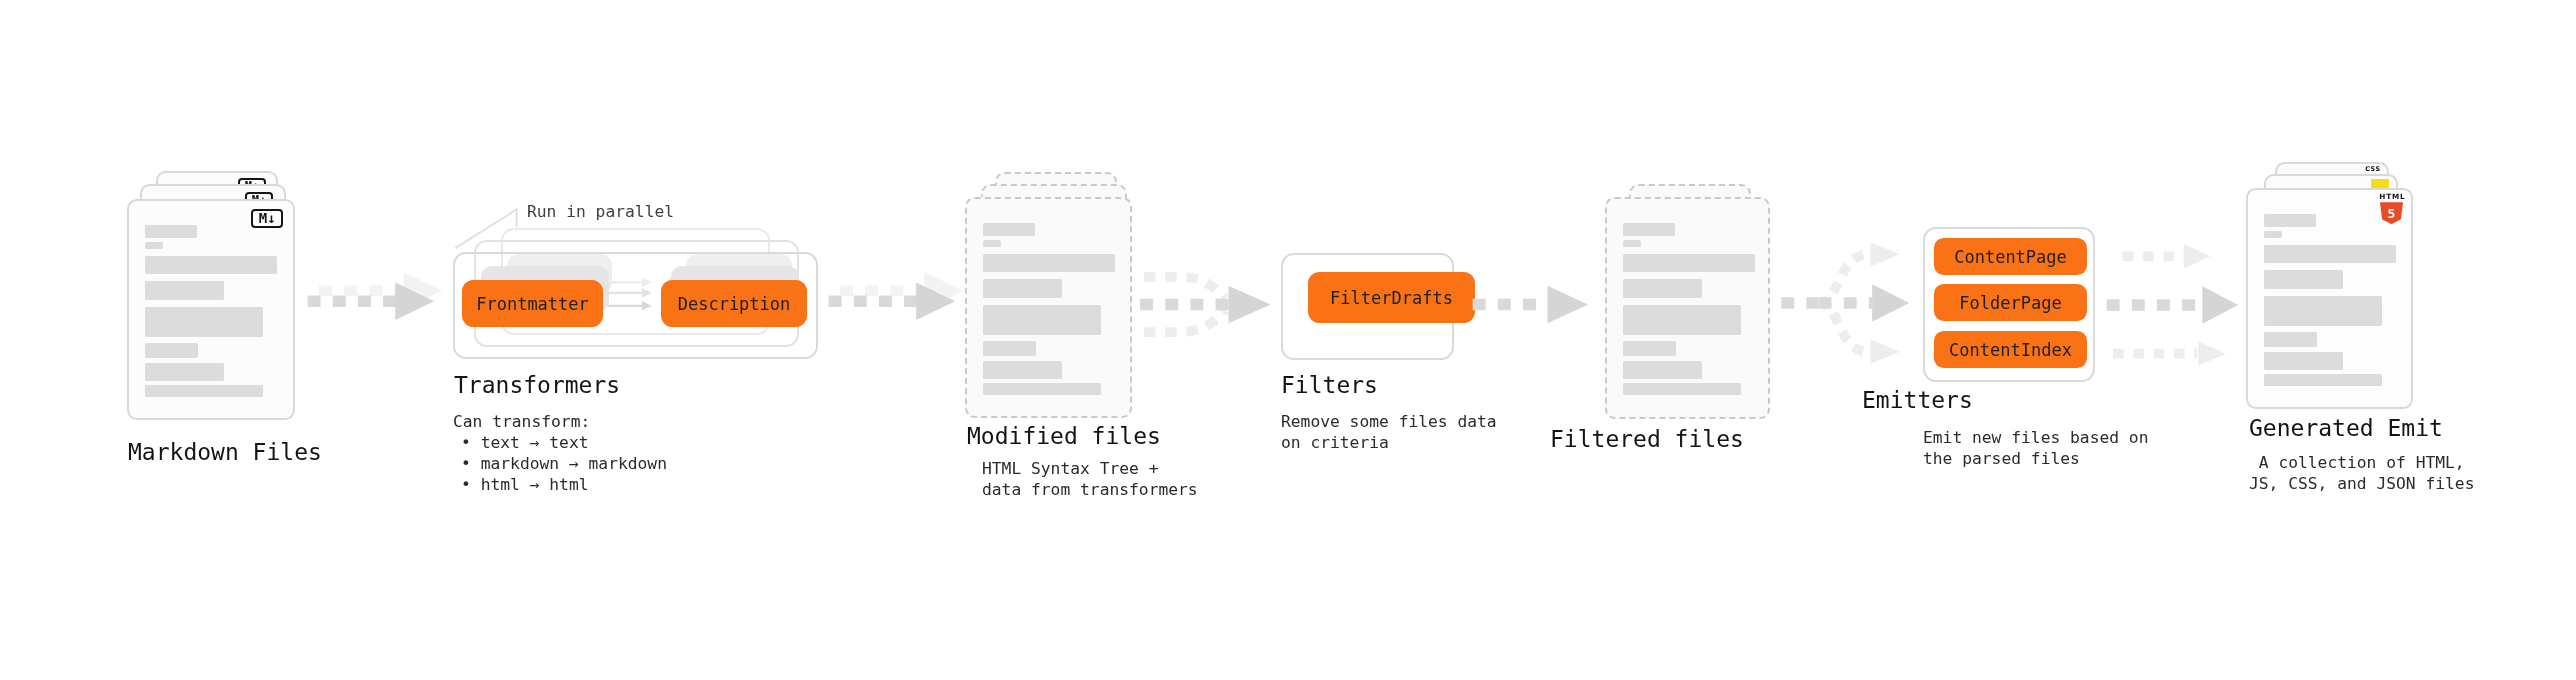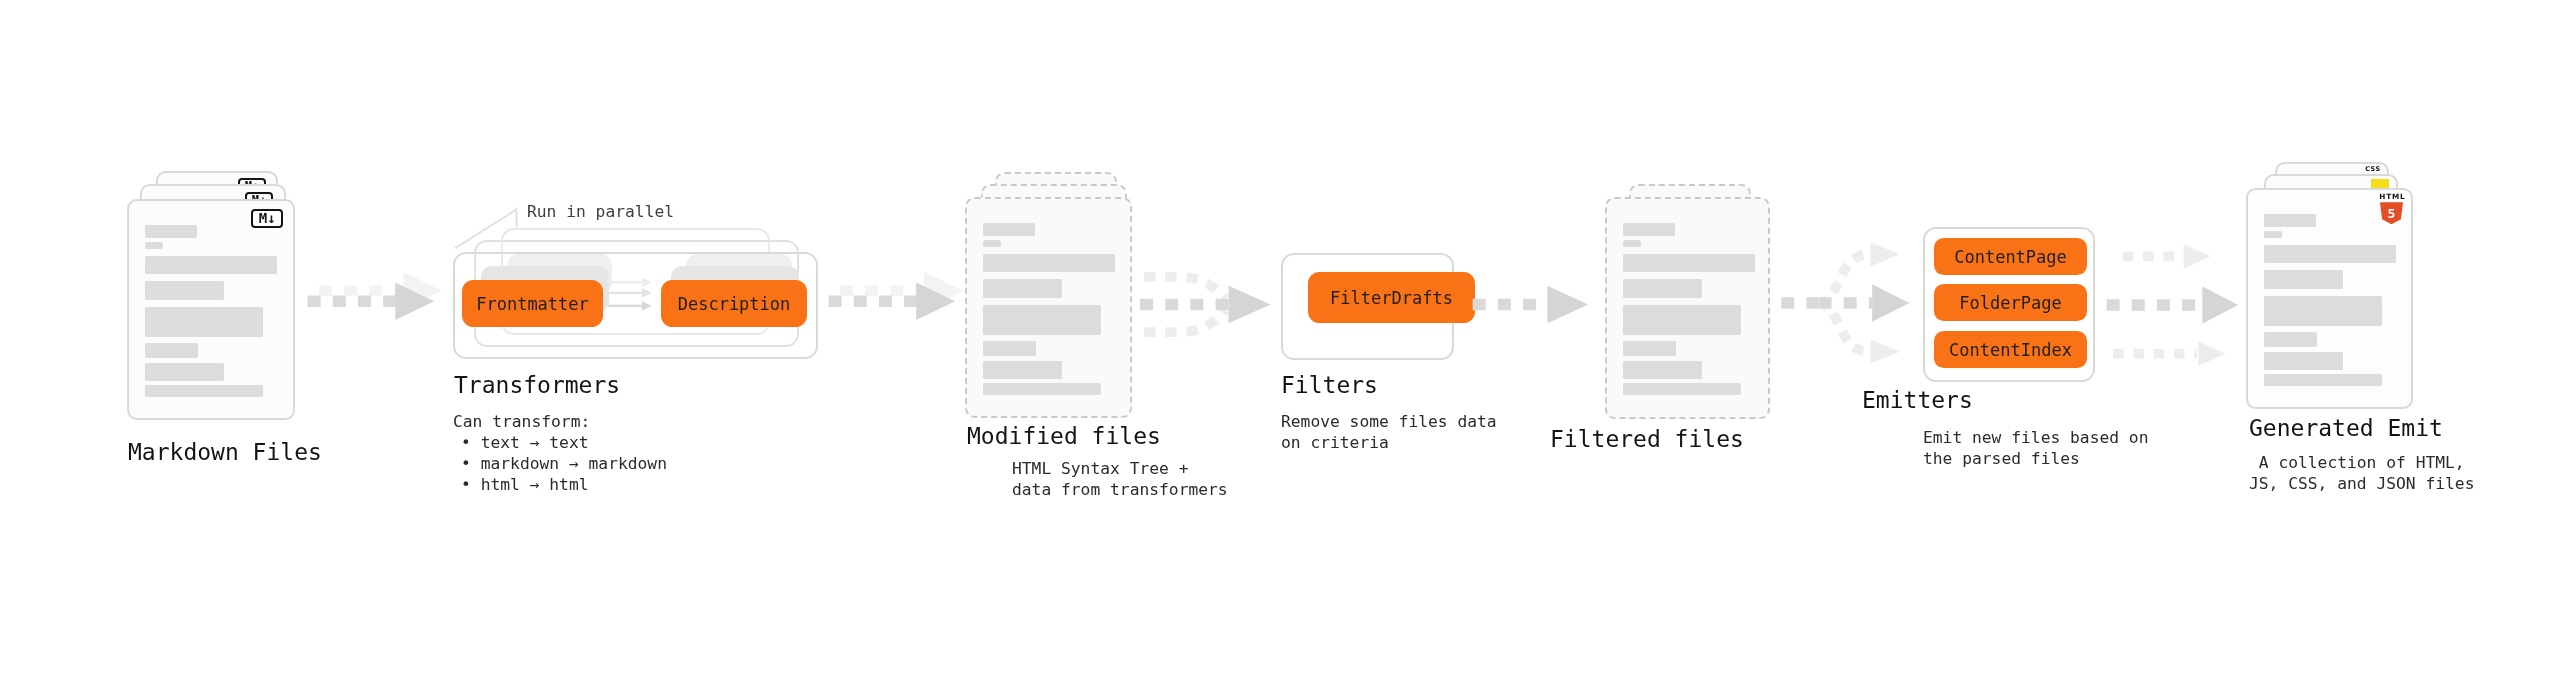--- a/index.html
+++ b/index.html
@@ -137,21 +137,21 @@
     <i class="bar b1"></i>
     <i class="bar b2"></i>
     <i class="bar b3"></i>
     <i class="bar b4"></i>
     <i class="bar b5"></i>
     <i class="bar b6"></i>
     <i class="bar b7"></i>
     <i class="bar b8"></i>
   </div>
 <div class="title" style="left:967px;top:423px;">Modified files</div>
-<div class="desc" style="left:1012px;top:458px;">
+<div class="desc" style="left:982px;top:458px;">
   <div>HTML Syntax Tree +</div>
   <div>data from transformers</div>
 </div>
 
 <svg style="left:1136px;top:268px;" width="138" height="73" viewBox="0 0 170 90">
   <path class="ln-light" d="M 10 11 H 55 Q 88 11 110 38" stroke-width="12" stroke-dasharray="14 12"></path>
   <path class="ln-light" d="M 10 79 H 55 Q 88 79 110 52" stroke-width="12" stroke-dasharray="14 12"></path>
   <line class="ln-dark" x1="5" y1="45" x2="114" y2="45" stroke-width="14" stroke-dasharray="16 15"></line>
   <polygon class="hd-dark" points="114,22 166,45 114,68"></polygon>
 </svg>

